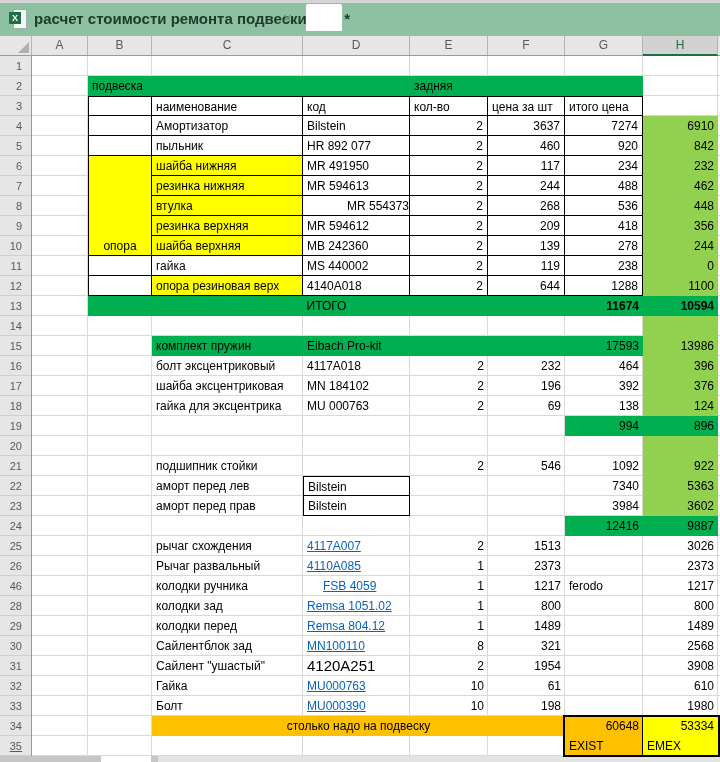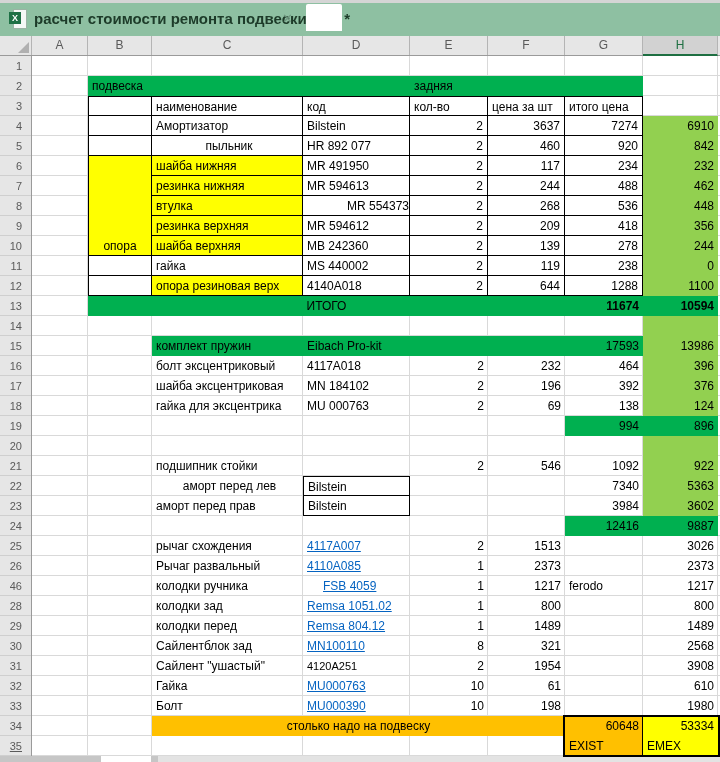--- a/index.html
+++ b/index.html
@@ -38,21 +38,21 @@
         box-sizing:border-box;z-index:1;}
   .al{padding-left:4px;text-align:left;}
   .ar{padding-right:4px;text-align:right;}
   .ac{text-align:center;}
   .bg-g{background:#00b050;}
   .bg-lg{background:#92d050;}
   .bg-y{background:#ffff00;}
   .bg-o{background:#ffc000;}
   .b{font-weight:bold;}
   .lk{color:#0563c1;text-decoration:underline;}
-  .big{font-size:11px;}
+  .big{font-size:15px;}
   .vb{line-height:14px;display:flex;align-items:flex-end;justify-content:center;padding-bottom:2px;}
 
   #totalsbox{position:absolute;z-index:3;border:2px solid #000;box-sizing:border-box;}
   #totalsdiv{position:absolute;z-index:3;width:1px;background:#000;}
 
   
   #bottom{position:absolute;left:0;top:756px;width:720px;height:6px;background:#c6c6c6;}
   #hthumb{position:absolute;left:101px;top:0;width:50px;height:6px;background:#ffffff;}
   #htrack{position:absolute;left:158px;top:0;width:562px;height:6px;background:#e3e3e3;}
 </style>
@@ -141,21 +141,21 @@
       <div class="cell al" style="left: 488px; width: 77px; top: 40px; border-top: 1px solid rgb(0, 0, 0); border-right: 1px solid rgb(0, 0, 0); border-bottom: 1px solid rgb(0, 0, 0); background: rgb(255, 255, 255);">цена за шт</div>
       <div class="cell al" style="left: 565px; width: 78px; top: 40px; border-top: 1px solid rgb(0, 0, 0); border-right: 1px solid rgb(0, 0, 0); border-bottom: 1px solid rgb(0, 0, 0); background: rgb(255, 255, 255);">итого цена</div>
       <div class="cell al" style="left: 88px; width: 64px; top: 60px; border-right: 1px solid rgb(0, 0, 0); border-bottom: 1px solid rgb(0, 0, 0); border-left: 1px solid rgb(0, 0, 0); background: rgb(255, 255, 255);"></div>
       <div class="cell al" style="left: 152px; width: 151px; top: 60px; border-right: 1px solid rgb(0, 0, 0); border-bottom: 1px solid rgb(0, 0, 0); background: rgb(255, 255, 255);">Амортизатор</div>
       <div class="cell al" style="left: 303px; width: 107px; top: 60px; border-right: 1px solid rgb(0, 0, 0); border-bottom: 1px solid rgb(0, 0, 0); background: rgb(255, 255, 255);">Bilstein</div>
       <div class="cell ar" style="left: 410px; width: 78px; top: 60px; border-right: 1px solid rgb(0, 0, 0); border-bottom: 1px solid rgb(0, 0, 0); background: rgb(255, 255, 255);">2</div>
       <div class="cell ar" style="left: 488px; width: 77px; top: 60px; border-right: 1px solid rgb(0, 0, 0); border-bottom: 1px solid rgb(0, 0, 0); background: rgb(255, 255, 255);">3637</div>
       <div class="cell ar" style="left: 565px; width: 78px; top: 60px; border-right: 1px solid rgb(0, 0, 0); border-bottom: 1px solid rgb(0, 0, 0); background: rgb(255, 255, 255);">7274</div>
       <div class="cell ar bg-lg" style="left: 643px; width: 75px; top: 60px;">6910</div>
       <div class="cell al" style="left: 88px; width: 64px; top: 80px; border-right: 1px solid rgb(0, 0, 0); border-bottom: 1px solid rgb(0, 0, 0); border-left: 1px solid rgb(0, 0, 0); background: rgb(255, 255, 255);"></div>
-      <div class="cell al" style="left: 152px; width: 151px; top: 80px; border-right: 1px solid rgb(0, 0, 0); border-bottom: 1px solid rgb(0, 0, 0); background: rgb(255, 255, 255); text-align: center;">пыльник</div>
+      <div class="cell al" style="left: 152px; width: 151px; top: 80px; border-right: 1px solid rgb(0, 0, 0); border-bottom: 1px solid rgb(0, 0, 0); background: rgb(255, 255, 255);">пыльник</div>
       <div class="cell al" style="left: 303px; width: 107px; top: 80px; border-right: 1px solid rgb(0, 0, 0); border-bottom: 1px solid rgb(0, 0, 0); background: rgb(255, 255, 255);">HR 892 077</div>
       <div class="cell ar" style="left: 410px; width: 78px; top: 80px; border-right: 1px solid rgb(0, 0, 0); border-bottom: 1px solid rgb(0, 0, 0); background: rgb(255, 255, 255);">2</div>
       <div class="cell ar" style="left: 488px; width: 77px; top: 80px; border-right: 1px solid rgb(0, 0, 0); border-bottom: 1px solid rgb(0, 0, 0); background: rgb(255, 255, 255);">460</div>
       <div class="cell ar" style="left: 565px; width: 78px; top: 80px; border-right: 1px solid rgb(0, 0, 0); border-bottom: 1px solid rgb(0, 0, 0); background: rgb(255, 255, 255);">920</div>
       <div class="cell ar bg-lg" style="left: 643px; width: 75px; top: 80px;">842</div>
       <div class="cell ac bg-y vb" style="left: 88px; width: 64px; top: 100px; height: 100px; border-right: 1px solid rgb(0, 0, 0); border-bottom: 1px solid rgb(0, 0, 0); border-left: 1px solid rgb(0, 0, 0);">опора</div>
       <div class="cell al bg-y" style="left: 152px; width: 151px; top: 100px; border-right: 1px solid rgb(0, 0, 0); border-bottom: 1px solid rgb(0, 0, 0);">шайба нижняя</div>
       <div class="cell al" style="left: 303px; width: 107px; top: 100px; border-right: 1px solid rgb(0, 0, 0); border-bottom: 1px solid rgb(0, 0, 0); background: rgb(255, 255, 255);">MR 491950</div>
       <div class="cell ar" style="left: 410px; width: 78px; top: 100px; border-right: 1px solid rgb(0, 0, 0); border-bottom: 1px solid rgb(0, 0, 0); background: rgb(255, 255, 255);">2</div>
       <div class="cell ar" style="left: 488px; width: 77px; top: 100px; border-right: 1px solid rgb(0, 0, 0); border-bottom: 1px solid rgb(0, 0, 0); background: rgb(255, 255, 255);">117</div>
@@ -227,21 +227,21 @@
       <div class="cell ar bg-lg" style="left: 643px; width: 75px; top: 340px;">124</div>
       <div class="cell ar bg-g" style="left: 565px; width: 78px; top: 360px;">994</div>
       <div class="cell ar bg-g" style="left: 643px; width: 75px; top: 360px;">896</div>
       <div class="cell al bg-lg" style="left: 643px; width: 75px; top: 380px;"></div>
       <div class="cell al" style="left: 152px; width: 151px; top: 400px;">подшипник стойки</div>
       <div class="cell al" style="left: 303px; width: 107px; top: 400px; margin-top: 24px;">MR 272946</div>
       <div class="cell ar" style="left: 410px; width: 78px; top: 400px;">2</div>
       <div class="cell ar" style="left: 488px; width: 77px; top: 400px;">546</div>
       <div class="cell ar" style="left: 565px; width: 78px; top: 400px;">1092</div>
       <div class="cell ar bg-lg" style="left: 643px; width: 75px; top: 400px;">922</div>
-      <div class="cell al" style="left: 152px; width: 151px; top: 420px; text-align: center;">аморт перед лев</div>
+      <div class="cell al" style="left: 152px; width: 151px; top: 420px;">аморт перед лев</div>
       <div class="cell al" style="left: 303px; width: 107px; top: 420px; border-width: 1px; border-style: solid; border-color: rgb(0, 0, 0); background: rgb(255, 255, 255);">Bilstein</div>
       <div class="cell ar" style="left: 565px; width: 78px; top: 420px;">7340</div>
       <div class="cell ar bg-lg" style="left: 643px; width: 75px; top: 420px;">5363</div>
       <div class="cell al" style="left: 152px; width: 151px; top: 440px;">аморт перед прав</div>
       <div class="cell al" style="left: 303px; width: 107px; top: 440px; border-right: 1px solid rgb(0, 0, 0); border-bottom: 1px solid rgb(0, 0, 0); border-left: 1px solid rgb(0, 0, 0); background: rgb(255, 255, 255);">Bilstein</div>
       <div class="cell ar" style="left: 565px; width: 78px; top: 440px;">3984</div>
       <div class="cell ar bg-lg" style="left: 643px; width: 75px; top: 440px;">3602</div>
       <div class="cell ar bg-g" style="left: 565px; width: 78px; top: 460px;">12416</div>
       <div class="cell ar bg-g" style="left: 643px; width: 75px; top: 460px;">9887</div>
       <div class="cell al" style="left: 152px; width: 151px; top: 480px;">рычаг схождения</div>

